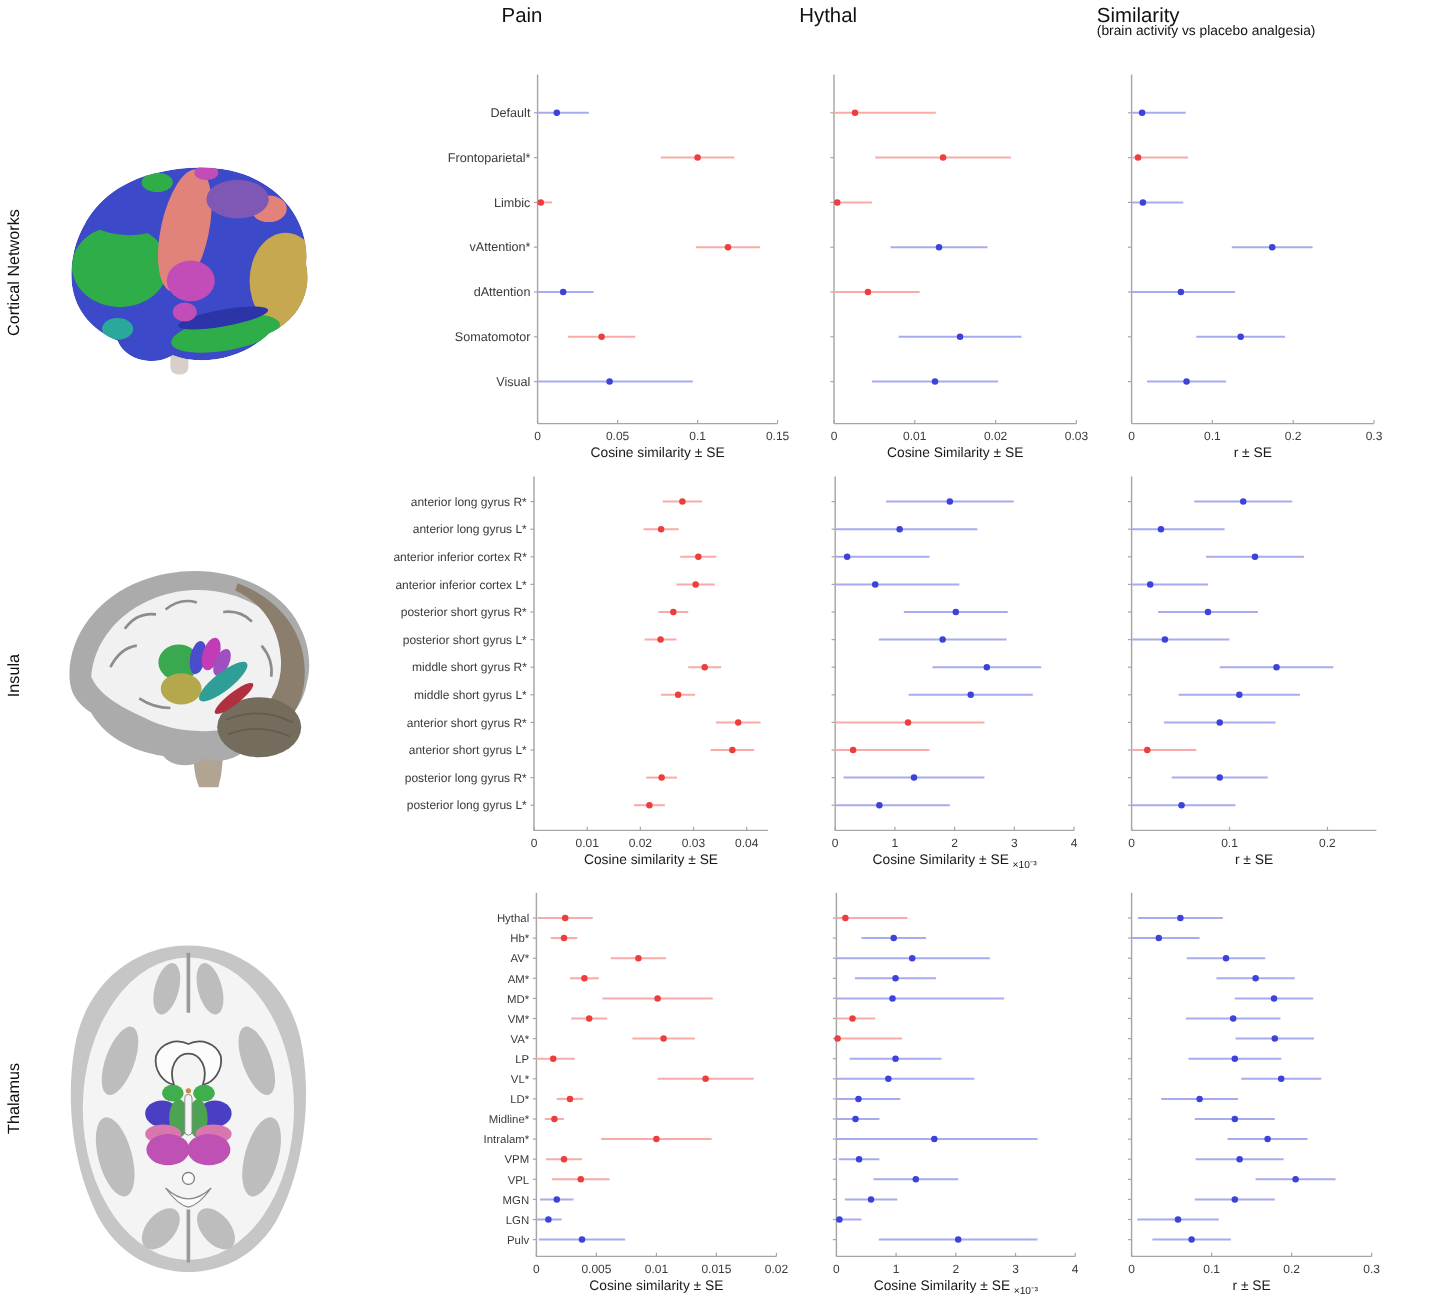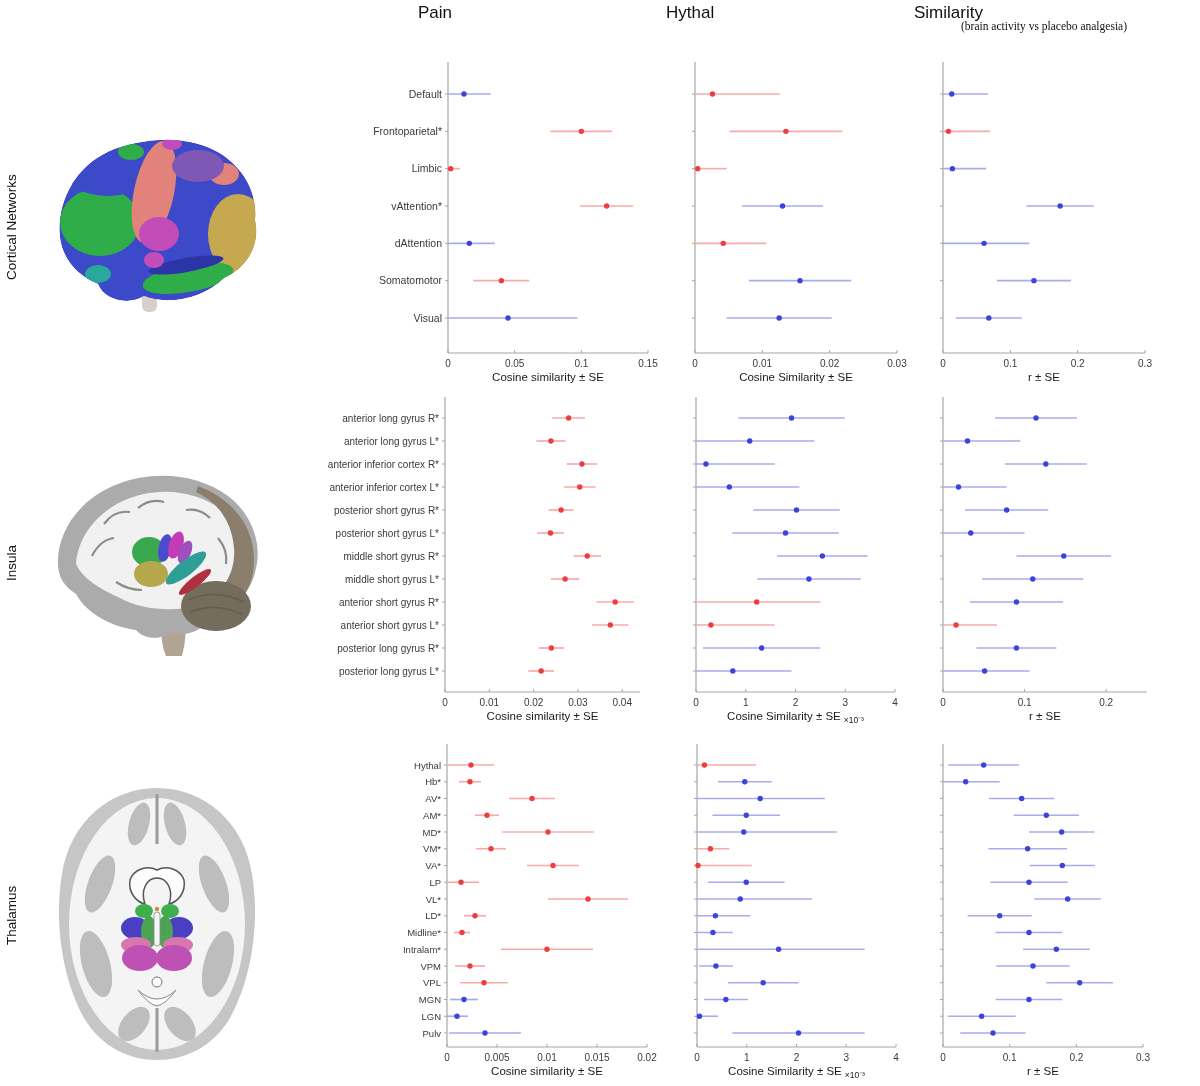--- a/index.html
+++ b/index.html
@@ -1,19 +1,19 @@
 <!DOCTYPE html>
 <html><head>
 <meta charset="utf-8">
 <style>
   html,body{margin:0;padding:0;background:#ffffff;}
   .fig{position:relative;width:1200px;height:1086px;background:#fff;
        font-family:"Liberation Sans",sans-serif;overflow:hidden;}
   .col-header{position:absolute;width:260px;text-align:left;font-size:17px;color:#111;}
-  .col-subheader{position:absolute;width:260px;text-align:center;font-size:11.5px;color:#111;font-family:Liberation Serif, serif;}
+  .col-subheader{position:absolute;width:260px;text-align:left;font-size:11.5px;color:#111;}
   .row-label{position:absolute;writing-mode:vertical-rl;transform:rotate(180deg);
              font-size:13.5px;color:#111;text-align:center;}
   .brain{position:absolute;}
   #plots-svg{position:absolute;left:0;top:0;}
 </style>
 </head>
 <body>
 
 <div class="fig">
 

